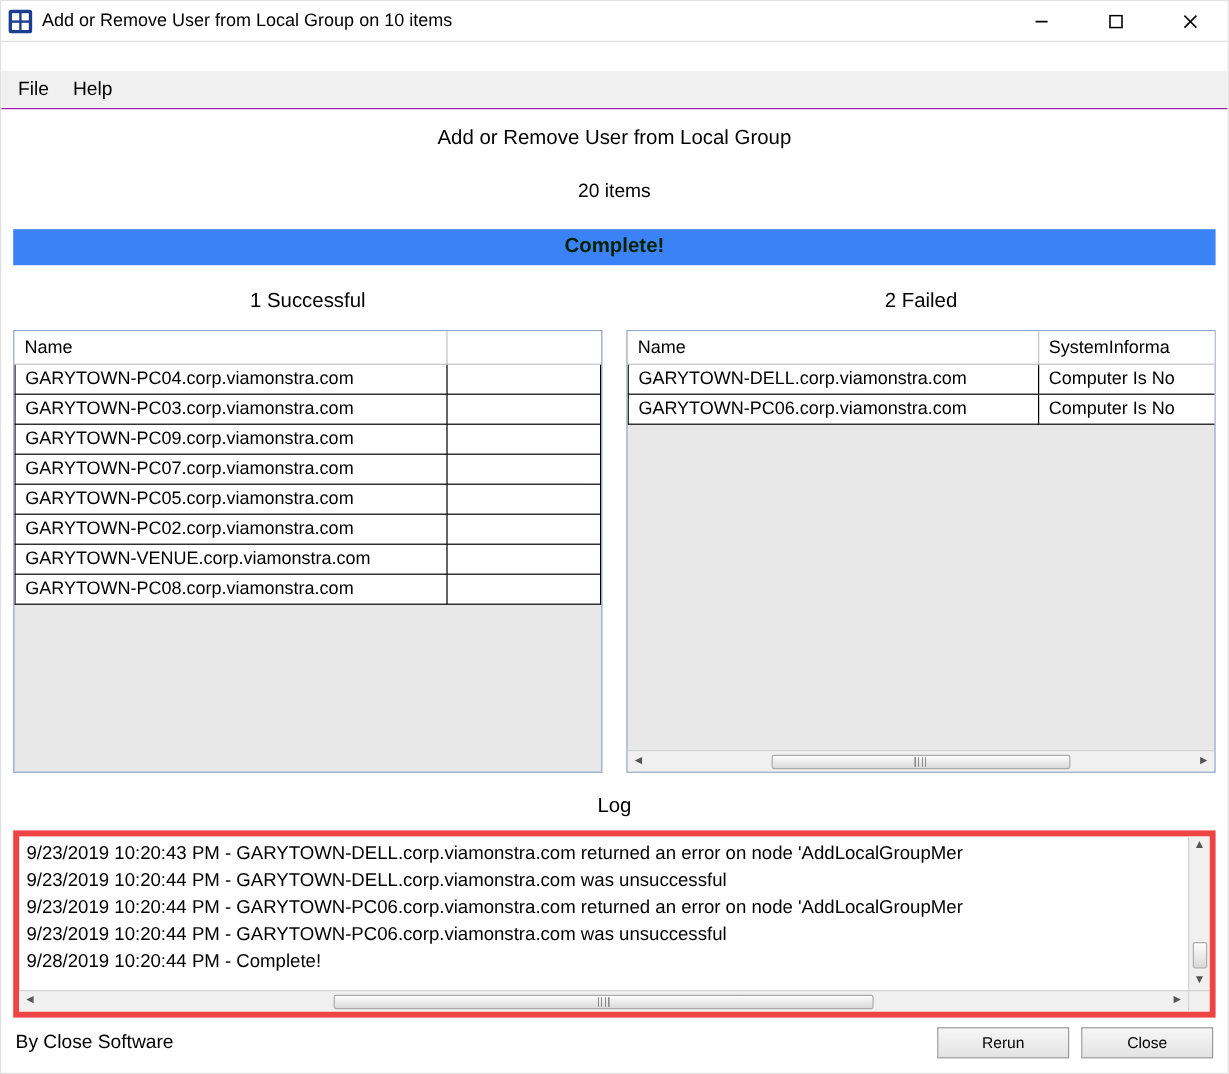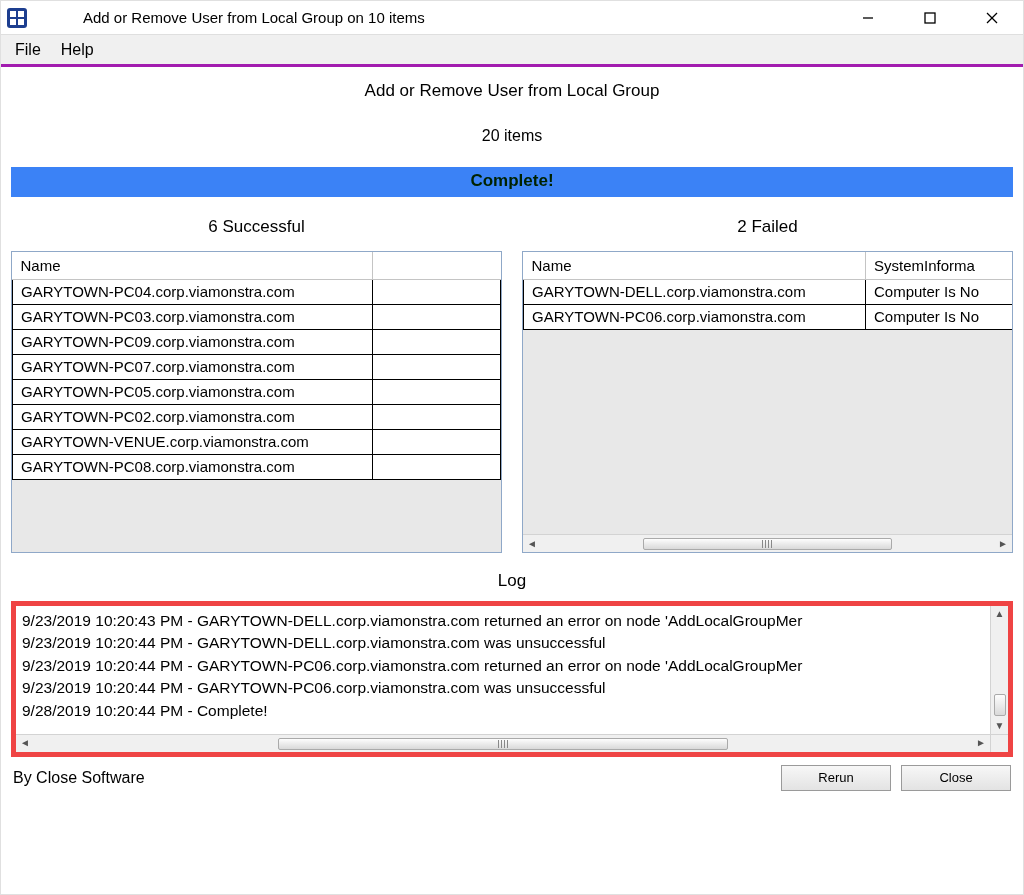--- a/index.html
+++ b/index.html
@@ -16,21 +16,20 @@
   }
 
   
   .titlebar {
     display: flex;
     align-items: center;
     height: 34px;
     background: #fff;
     border-bottom: 1px solid #dfdfdf;
     padding-left: 6px;
-    gap: 48px;
   }
   .app-icon {
     width: 20px;
     height: 20px;
     margin-right: 8px;
     flex-shrink: 0;
   }
   .title-text { flex: 1; font-size: 15px; }
   .win-controls { display: flex; height: 100%; }
   .win-btn {
@@ -43,21 +42,22 @@
   .win-btn svg { display: block; }
 
   
   .menubar {
     display: flex;
     align-items: center;
     height: 32px;
     background: #f0f0f0;
     padding: 0 6px;
     font-size: 16px;
-    border-bottom: 3px solid #a21caf;
+    border-bottom: 1px solid #a21caf;
+    margin-top: 24px;
   }
   .menubar .menu-item { padding: 4px 12px 4px 8px; cursor: default; }
 
   
   .content {
     padding: 0 10px;
     display: flex;
     flex-direction: column;
   }
 
@@ -87,21 +87,21 @@
     flex-direction: column;
     min-width: 0;
   }
   .col-title {
     text-align: center;
     font-size: 17px;
     padding: 16px 0 14px;
   }
   .grid-wrap {
     border: 1px solid #8fa8c8;
-    height: 302px;
+    height: 369px;
     background: #e8e8e8;
     display: flex;
     flex-direction: column;
     overflow: hidden;
   }
   table.grid {
     border-collapse: collapse;
     background: #fff;
     width: 100%;
     table-layout: fixed;
@@ -252,21 +252,21 @@
 </div>
 
 <div class="content">
   <div class="center heading">Add or Remove User from Local Group</div>
   <div class="center subcount">20 items</div>
   <div class="status-bar">Complete!</div>
 
   <div class="tables">
 
     <div class="col">
-      <div class="col-title">6 Successful</div>
+      <div class="col-title">1 Successful</div>
       <div class="grid-wrap">
         <table class="grid success-grid">
           <colgroup>
               <col class="c1">
               <col class="c2">
             </colgroup>
           <thead>
             <tr>
               <th>Name</th>
               <th class="blank-th"></th>

